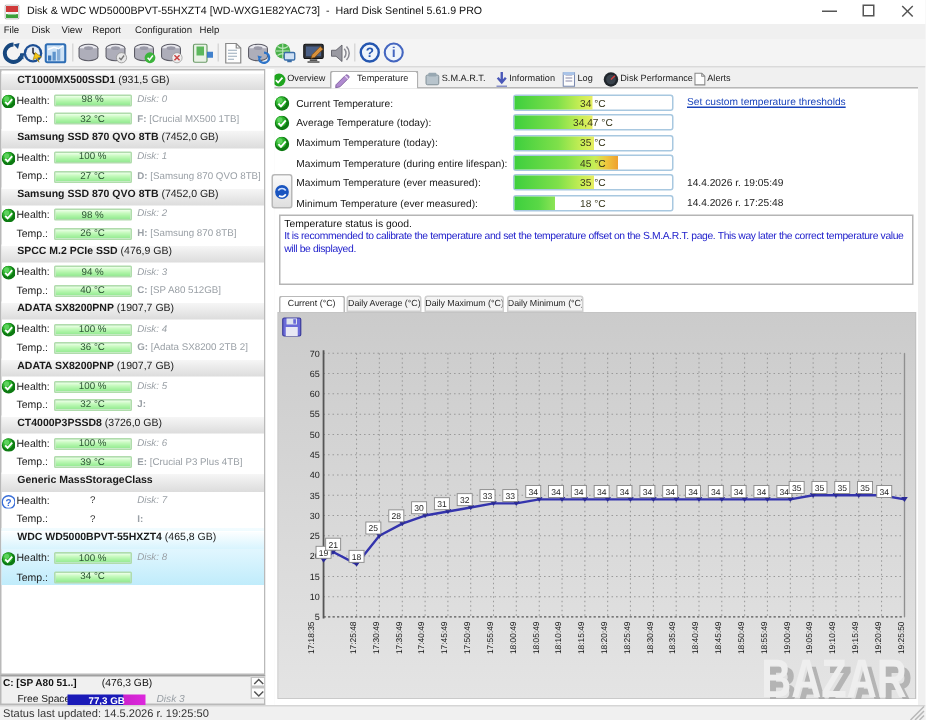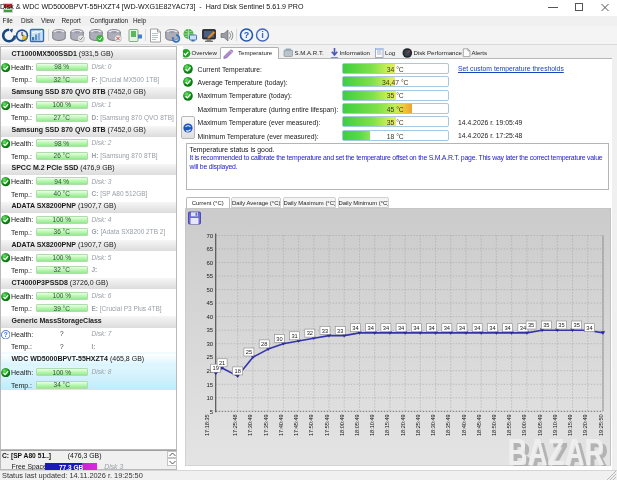--- a/index.html
+++ b/index.html
@@ -12,21 +12,21 @@
  border:1px solid #b0dcac;border-radius:1px;}
 </style></head><body>
 
 <div class="ab" style="left:0;top:0;width:617px;height:15.5px;background:#ffffff;"></div>
 <svg class="ab" style="left:3px;top:3px" width="10" height="10" viewBox="0 0 10 10">
 <rect x="0.3" y="0.3" width="9.4" height="9.4" rx="1" fill="#fff" stroke="#888" stroke-width="0.5"></rect>
 <rect x="1" y="1" width="8" height="4" fill="#d03a3a"></rect>
 <rect x="1" y="6.4" width="8" height="2.6" fill="#3aa03a"></rect>
 <rect x="2.2" y="5" width="5.6" height="1.6" fill="#eee"></rect>
 </svg>
-<div class="ab" style="left:0;top:3.4px;font-size:7.1px;color:#111;white-space:nowrap;">Disk &amp; WDC WD5000BPVT-55HXZT4 [WD-WXG1E82YAC73]&nbsp; -&nbsp; Hard Disk Sentinel 5.61.9 PRO</div>
+<div class="ab" style="left:18px;top:3.4px;font-size:7.1px;color:#111;white-space:nowrap;">Disk &amp; WDC WD5000BPVT-55HXZT4 [WD-WXG1E82YAC73]&nbsp; -&nbsp; Hard Disk Sentinel 5.61.9 PRO</div>
 <svg class="ab" style="left:545px;top:0" width="72" height="15" viewBox="0 0 72 15">
     <line x1="3" y1="7.5" x2="13" y2="7.5" stroke="#555" stroke-width="1"></line>
     <rect x="30.5" y="3.5" width="7" height="7" fill="none" stroke="#555" stroke-width="1"></rect>
     <line x1="56.5" y1="4" x2="63.5" y2="11" stroke="#555" stroke-width="1"></line>
     <line x1="63.5" y1="4" x2="56.5" y2="11" stroke="#555" stroke-width="1"></line>
   </svg>
 <div class="ab" style="left:0;top:15.5px;width:617px;height:10.5px;background:#f0f0f0;"></div>
 <div class="ab" style="left:2.5px;top:17px;font-size:6.4px;color:#222;">File</div>
 <div class="ab" style="left:21px;top:17px;font-size:6.4px;color:#222;">Disk</div>
 <div class="ab" style="left:41px;top:17px;font-size:6.4px;color:#222;">View</div>
@@ -562,15 +562,15 @@
     <rect x="386.7" y="113.0" width="10.0" height="8" fill="#fff" stroke="#888" stroke-width="0.6"></rect>
     <text x="391.7" y="119.2" font-size="5.7" fill="#222" text-anchor="middle" font-family="Liberation Sans">35</text>
     <rect x="399.5" y="115.7" width="10.0" height="8" fill="#fff" stroke="#888" stroke-width="0.6"></rect>
     <text x="404.5" y="121.9" font-size="5.7" fill="#222" text-anchor="middle" font-family="Liberation Sans">34</text>
     <g font-family="Liberation Sans" font-weight="bold" font-size="36" text-anchor="middle">
       <text x="372" y="258.5" fill="#a0a0a0" opacity="0.7" transform="translate(3,2.5)" textLength="97" lengthAdjust="spacingAndGlyphs">BAZAR</text>
       <text x="371" y="256.5" fill="#eeeeee" textLength="97" lengthAdjust="spacingAndGlyphs">BAZAR</text>
     </g>
   </svg>
 <div class="ab" style="left:0;top:470px;width:617px;height:10px;background:#f0f0f0;border-top:1px solid #d5d5d5;box-sizing:border-box;"></div>
-<div class="ab" style="left:2px;top:471.3px;font-size:7.4px;color:#333;white-space:nowrap;">Status last updated: 14.11.2026 r. 19:25:50</div>
+<div class="ab" style="left:2px;top:471.3px;font-size:7.4px;color:#333;white-space:nowrap;">Status last updated: 14.5.2026 r. 19:25:50</div>
 <svg class="ab" style="left:604px;top:470px" width="13" height="10" viewBox="0 0 13 10">
     <path d="M12,1 L3,10 M12,4 L6,10 M12,7 L9,10" stroke="#b8b8b8" stroke-width="1"></path>
   </svg>
 </body></html>

